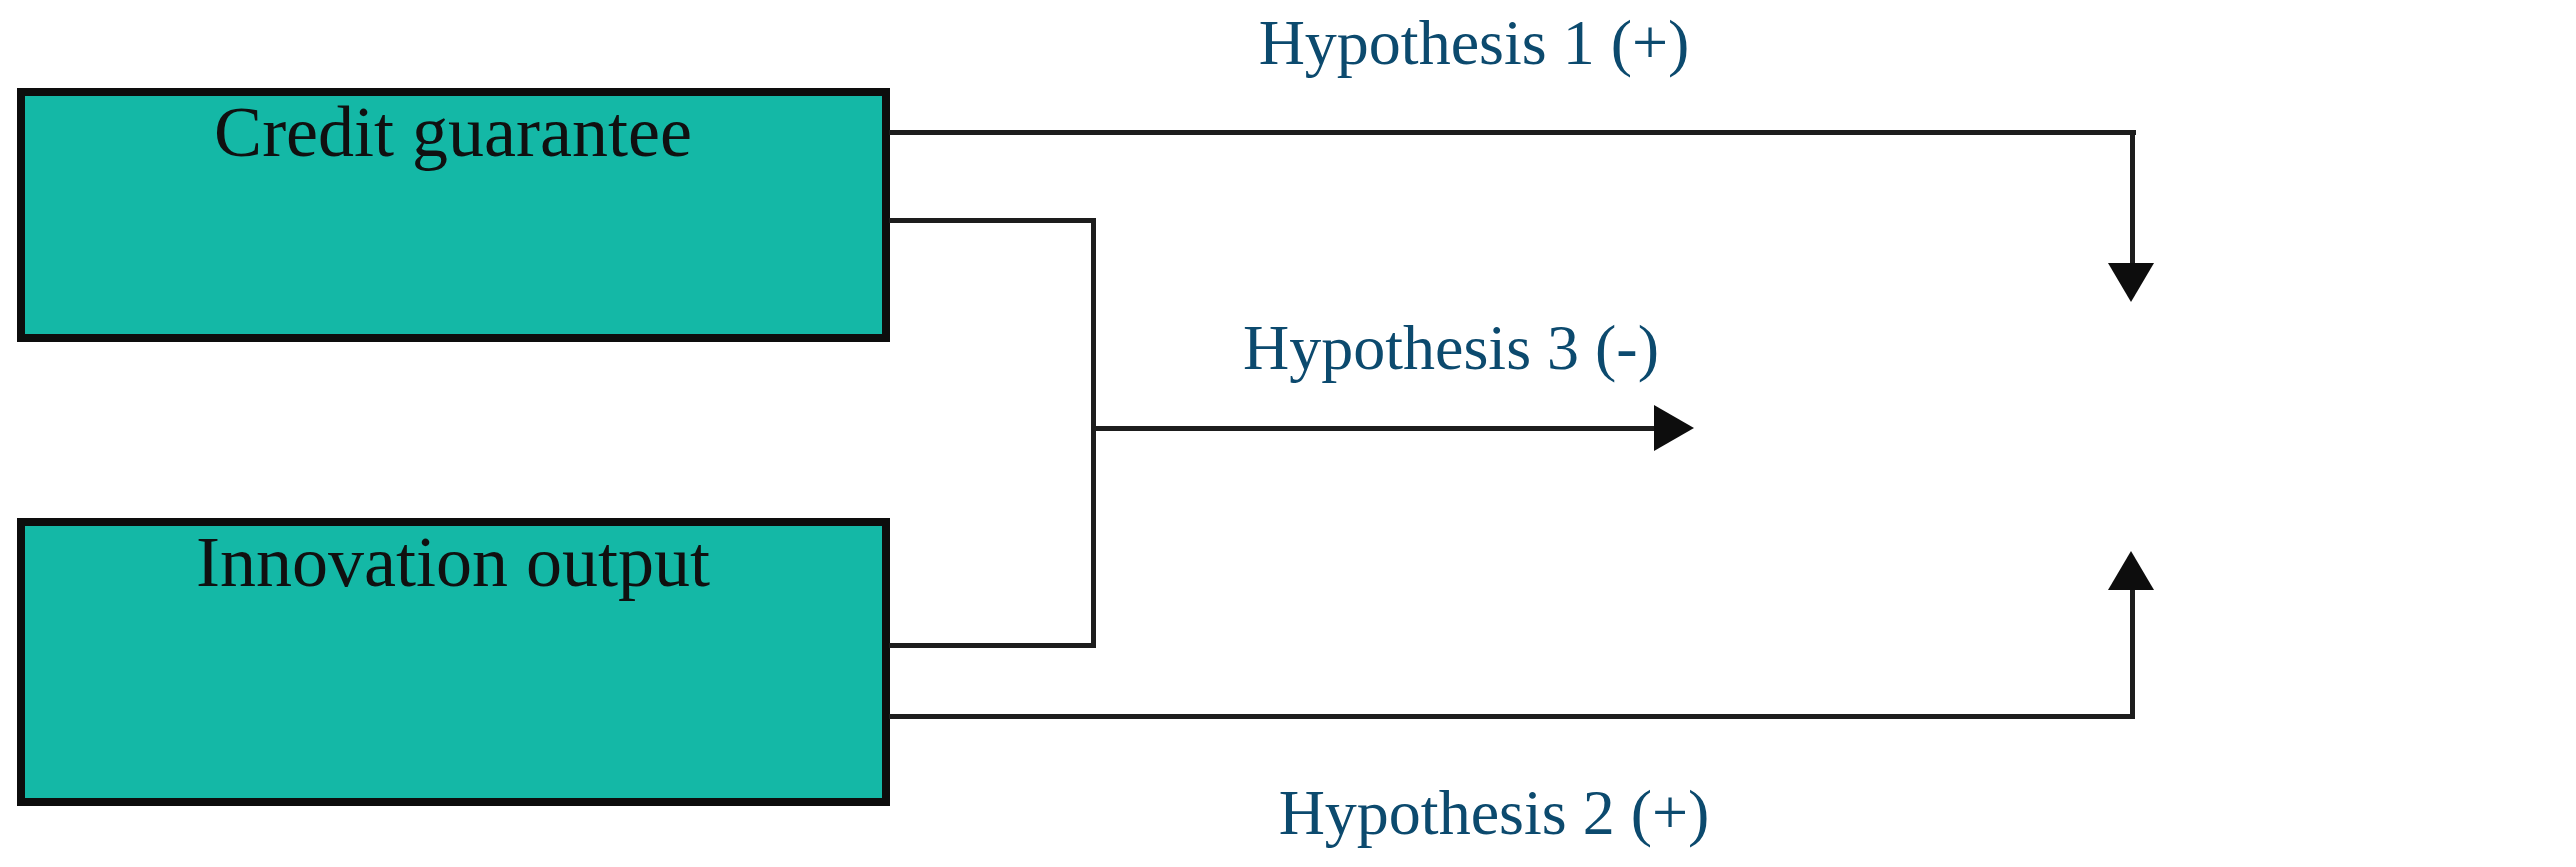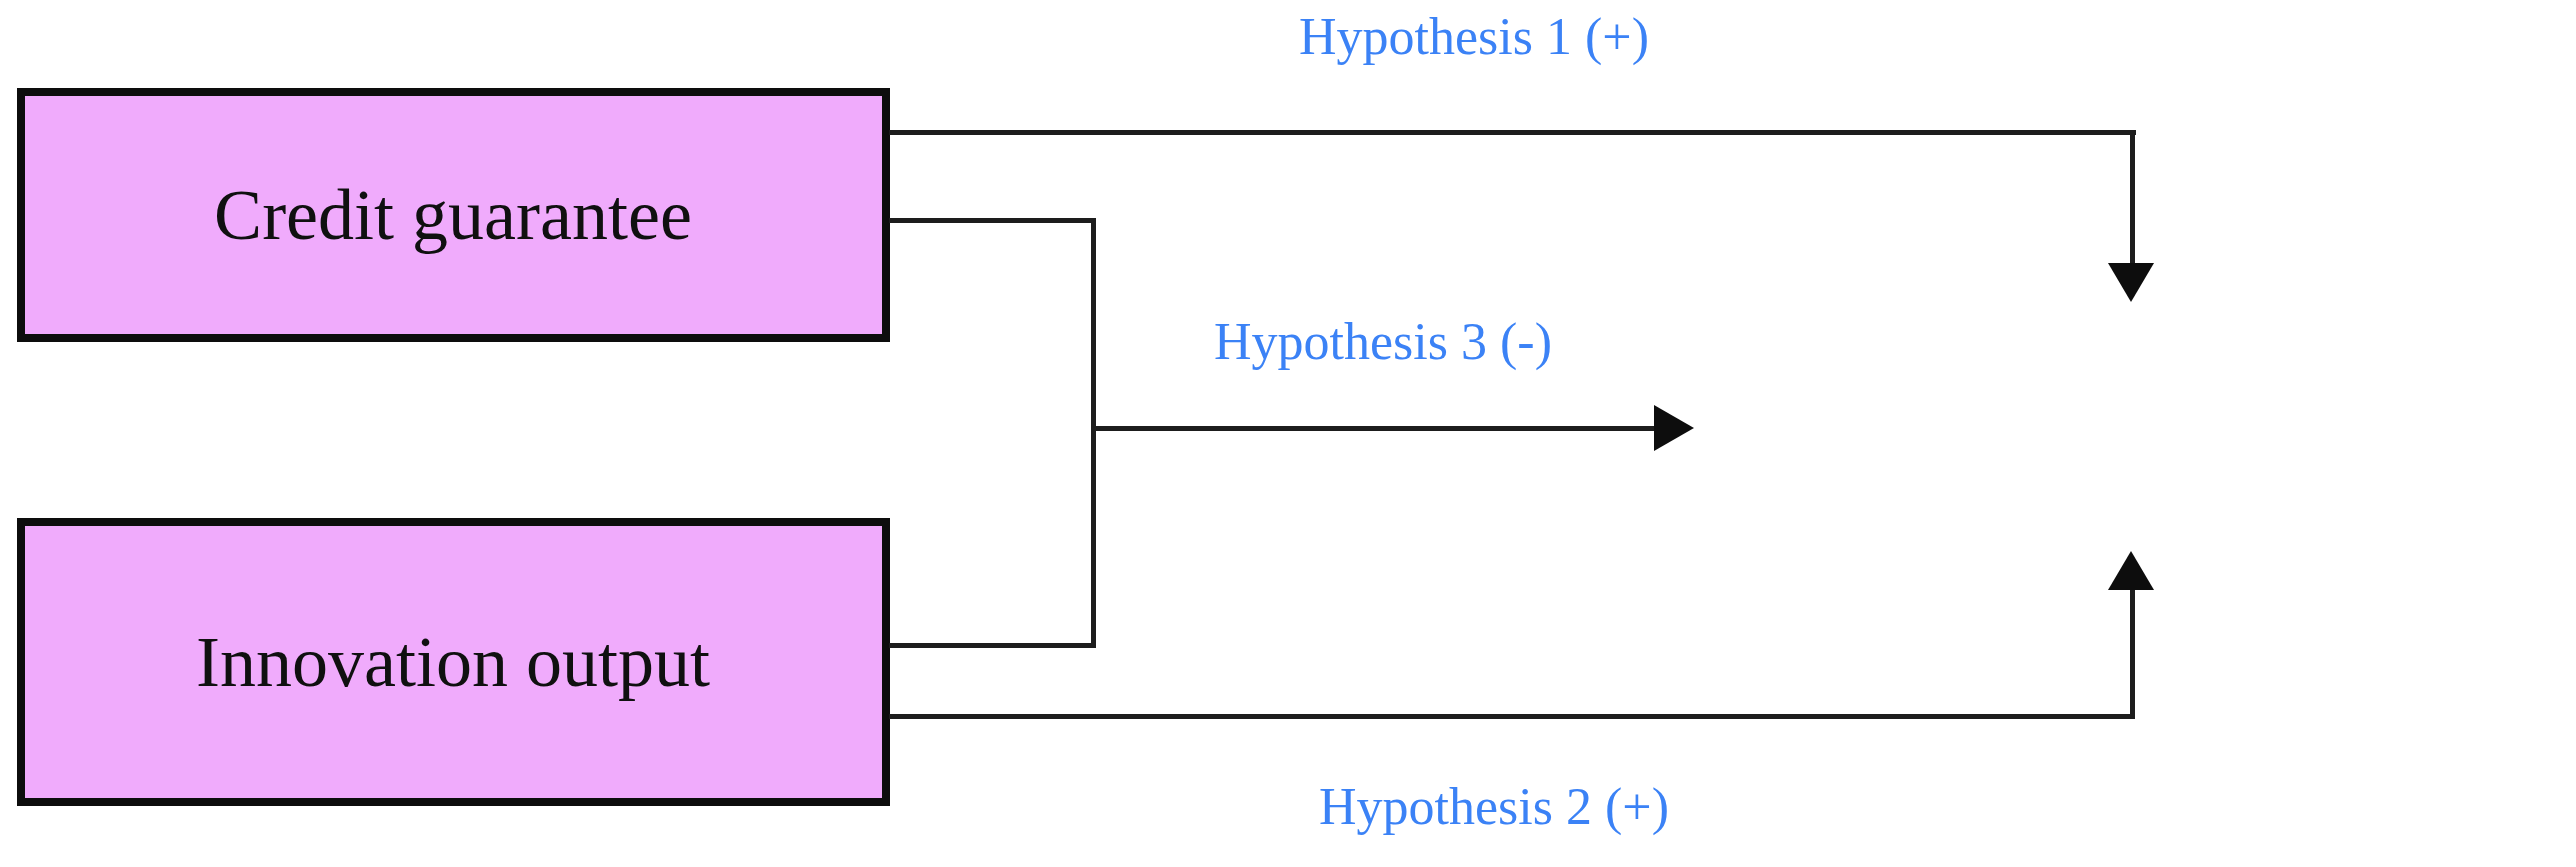--- a/index.html
+++ b/index.html
@@ -14,23 +14,23 @@
     background: #ffffff;
     font-family: "Liberation Serif", "DejaVu Serif", serif;
     color: #101010;
     overflow: hidden;
   }
   
   .node {
     position: absolute;
     box-sizing: border-box;
     border: 8.3px solid #0d0d0d;
-    background: #f0abfc;
+    background: #14b8a6;
     display: flex;
-    align-items: center;
+    align-items: flex-start;
     justify-content: center;
     text-align: center;
   }
   .node .node-label {
     font-size: 72px;
     line-height: 1;
     color: #101010;
     white-space: nowrap;
   }
   .node-credit     { left: 16.5px;   top: 88px;  width: 873px; height: 254px; }
@@ -73,27 +73,27 @@
     left: 2108px; top: 551px;
     border-left: 23px solid transparent;
     border-right: 23px solid transparent;
     border-bottom: 39px solid #0d0d0d;
   }
 
   
   .edge-label {
     position: absolute;
     transform: translateX(-50%);
-    font-size: 52px;
+    font-size: 64px;
     line-height: 1;
     white-space: nowrap;
-    color: #3b82f6;
+    color: #0c4a6e;
   }
   .label-h1 { left: 1474px; top: 11px;  }
-  .label-h3 { left: 1383px; top: 316px; }
+  .label-h3 { left: 1451px; top: 316px; }
   .label-h2 { left: 1474px; top: 781px; margin-left: 20px; }
 </style>
 </head>
 <body>
 
 <div class="canvas">
 
   <div class="node node-credit">
     <span class="node-label">Credit guarantee</span>
   </div>

